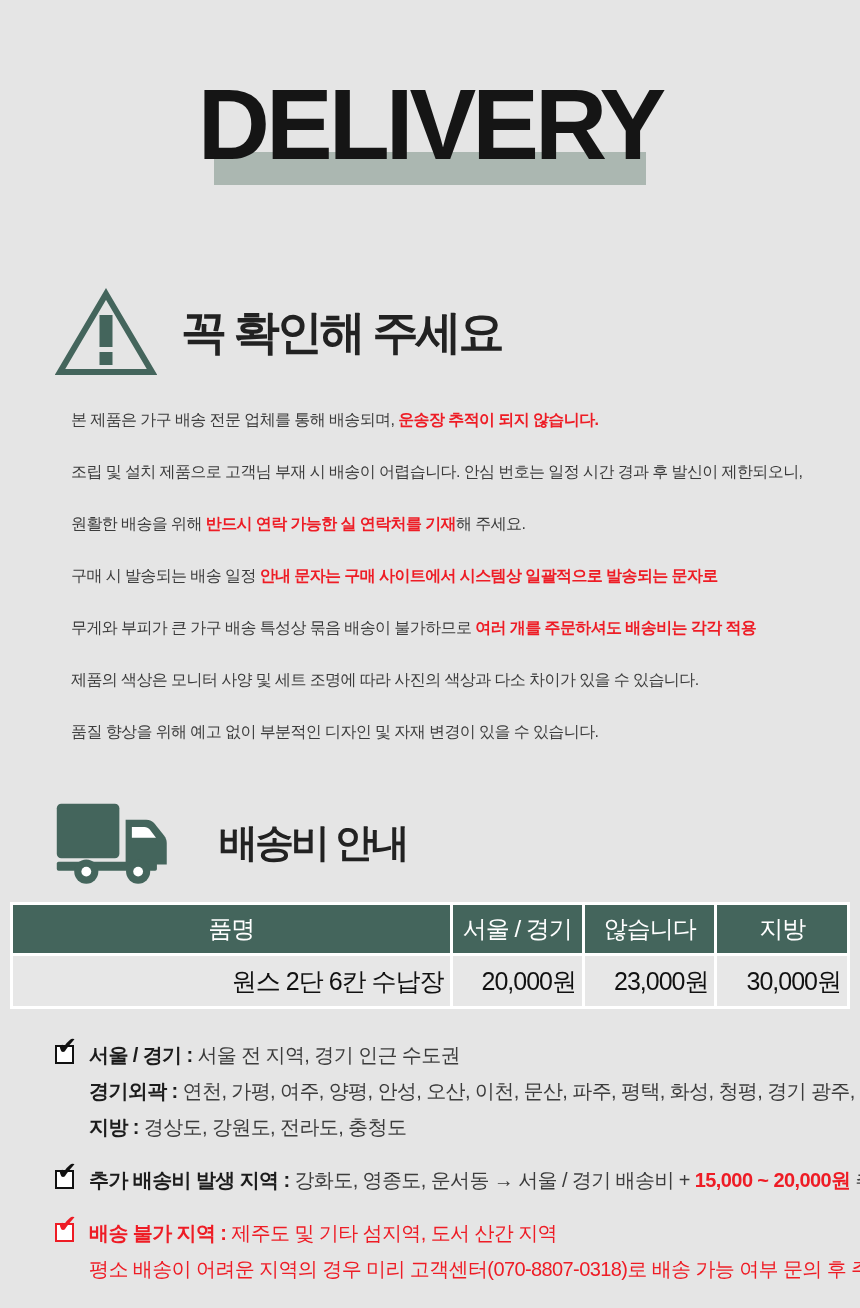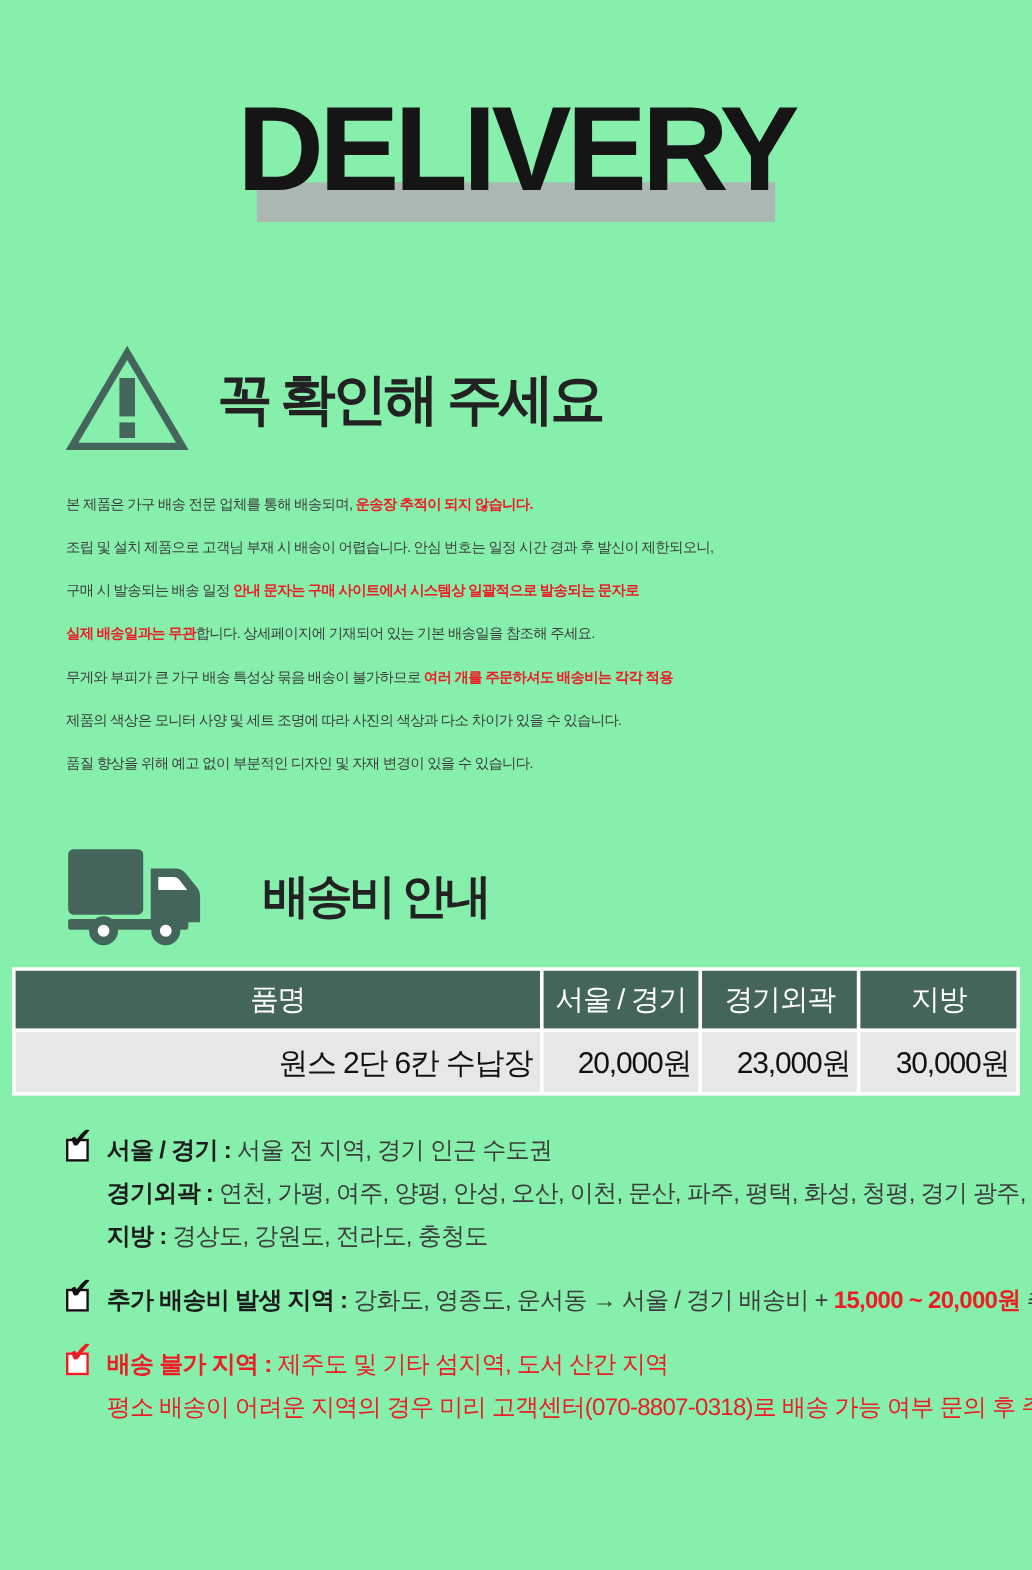--- a/index.html
+++ b/index.html
@@ -5,39 +5,39 @@
   :root{
     --accent-green:#44655c;
     --title-bar:#abb7b1;
     --alert-red:#ee1c25;
     --row-bg:#e7e7e7;
     --text:#3c3c3c;
   }
   *{box-sizing:border-box;}
   html,body{margin:0;padding:0;background:#fff;}
   body{font-family:"Liberation Sans","DejaVu Sans",sans-serif;color:var(--text);}
-  .page{position:relative;width:860px;height:1308px;background:#86efac;overflow:hidden;margin:0 auto;}
+  .page{position:relative;width:860px;height:1308px;background:#e5e5e5;overflow:hidden;margin:0 auto;}
 
   
   .title-section{position:relative;height:210px;}
   .title-bar{position:absolute;left:214px;top:152px;width:432px;height:33px;background:var(--title-bar);}
   .delivery-title{position:absolute;left:0;right:0;top:72px;margin:0;text-align:center;
     font-size:100px;line-height:104px;font-weight:700;letter-spacing:-4px;color:#151515;z-index:1;}
 
   
   .section-heading{display:flex;align-items:center;margin-left:55px;}
   .heading-text{font-size:46px;font-weight:700;letter-spacing:-3px;color:#222;margin:0;}
   .warning-heading{margin-top:78px;}
   .warning-heading .heading-text{margin-left:24px;}
   .shipping-heading{margin-top:50px;}
   .shipping-heading .heading-text{margin-left:46px;font-size:39px;}
 
   
   .notice-body{margin:24px 0 0 55px;}
-  .line{margin:0;font-size:12px;line-height:36px;letter-spacing:-0.6px;white-space:nowrap;}
+  .line{margin:16px;font-size:16px;line-height:36px;letter-spacing:-0.6px;white-space:nowrap;}
   .seg.normal{color:var(--text);}
   .seg.bold{color:#1c1c1c;font-weight:700;}
   .seg.red{color:var(--alert-red);}
   .seg.red-bold{color:var(--alert-red);font-weight:700;}
 
   
   .fee-table{width:840px;margin:16px 0 0 10px;border-collapse:separate;border-spacing:3px;background:#fff;}
   .fee-table th{background:var(--accent-green);color:#fff;font-size:24px;font-weight:400;
     letter-spacing:-1px;height:48px;padding:4px 6px;}
   .fee-table td{background:var(--row-bg);color:#111;font-size:25px;letter-spacing:-1px;
@@ -76,22 +76,22 @@
       <path d="M51 6 L97 84 L5 84 Z" fill="none" stroke="#44655c" stroke-width="6" stroke-linejoin="miter"></path>
       <rect x="44.5" y="27" width="13" height="32" fill="#44655c"></rect>
       <rect x="44.5" y="64" width="13" height="13" fill="#44655c"></rect>
     </svg>
     <h2 class="heading-text">꼭 확인해 주세요</h2>
   </div>
 
   <div class="notice-body">
     <p class="line"><span class="seg normal">본 제품은 가구 배송 전문 업체를 통해 배송되며, </span><span class="seg red-bold">운송장 추적이 되지 않습니다.</span></p>
     <p class="line"><span class="seg normal">조립 및 설치 제품으로 고객님 부재 시 배송이 어렵습니다. 안심 번호는 일정 시간 경과 후 발신이 제한되오니,</span></p>
+    <p class="line"><span class="seg normal">원활한 배송을 위해 </span><span class="seg red-bold">반드시 연락 가능한 실 연락처를 기재</span><span class="seg normal">해 주세요.</span></p>
     <p class="line"><span class="seg normal">구매 시 발송되는 배송 일정 </span><span class="seg red-bold">안내 문자는 구매 사이트에서 시스템상 일괄적으로 발송되는 문자로</span></p>
-    <p class="line"><span class="seg red-bold">실제 배송일과는 무관</span><span class="seg normal">합니다. 상세페이지에 기재되어 있는 기본 배송일을 참조해 주세요.</span></p>
     <p class="line"><span class="seg normal">무게와 부피가 큰 가구 배송 특성상 묶음 배송이 불가하므로 </span><span class="seg red-bold">여러 개를 주문하셔도 배송비는 각각 적용</span></p>
     <p class="line"><span class="seg normal">제품의 색상은 모니터 사양 및 세트 조명에 따라 사진의 색상과 다소 차이가 있을 수 있습니다.</span></p>
     <p class="line"><span class="seg normal">품질 향상을 위해 예고 없이 부분적인 디자인 및 자재 변경이 있을 수 있습니다.</span></p>
   </div>
 
   <div class="section-heading shipping-heading">
     <svg class="truck-icon" width="118" height="86" viewBox="0 0 132 96" aria-hidden="true">
       <rect x="2" y="4" width="70" height="61" rx="5" fill="#44655c"></rect>
       <path d="M79 22 h23 c4 0 7 1.5 9.5 4.5 l10.5 13 c2 2.5 3 5.5 3 8.5 v24 h-46 z" fill="#44655c"></path>
       <path d="M86 30 h14 c2.5 0 4.5 1 6 3 l7 9 h-27 z" fill="#fff"></path>
@@ -102,21 +102,21 @@
       <circle cx="93" cy="80" r="5.5" fill="#fff"></circle>
     </svg>
     <h2 class="heading-text">배송비 안내</h2>
   </div>
 
   <table class="fee-table">
     <thead>
       <tr>
         <th class="col-name">품명</th>
         <th class="col-fee">서울 / 경기</th>
-        <th class="col-fee">경기외곽</th>
+        <th class="col-fee">않습니다</th>
         <th class="col-fee">지방</th>
       </tr>
     </thead>
     <tbody>
       <tr>
         <td>원스 2단 6칸 수납장</td>
         <td>20,000원</td>
         <td>23,000원</td>
         <td>30,000원</td>
       </tr>

